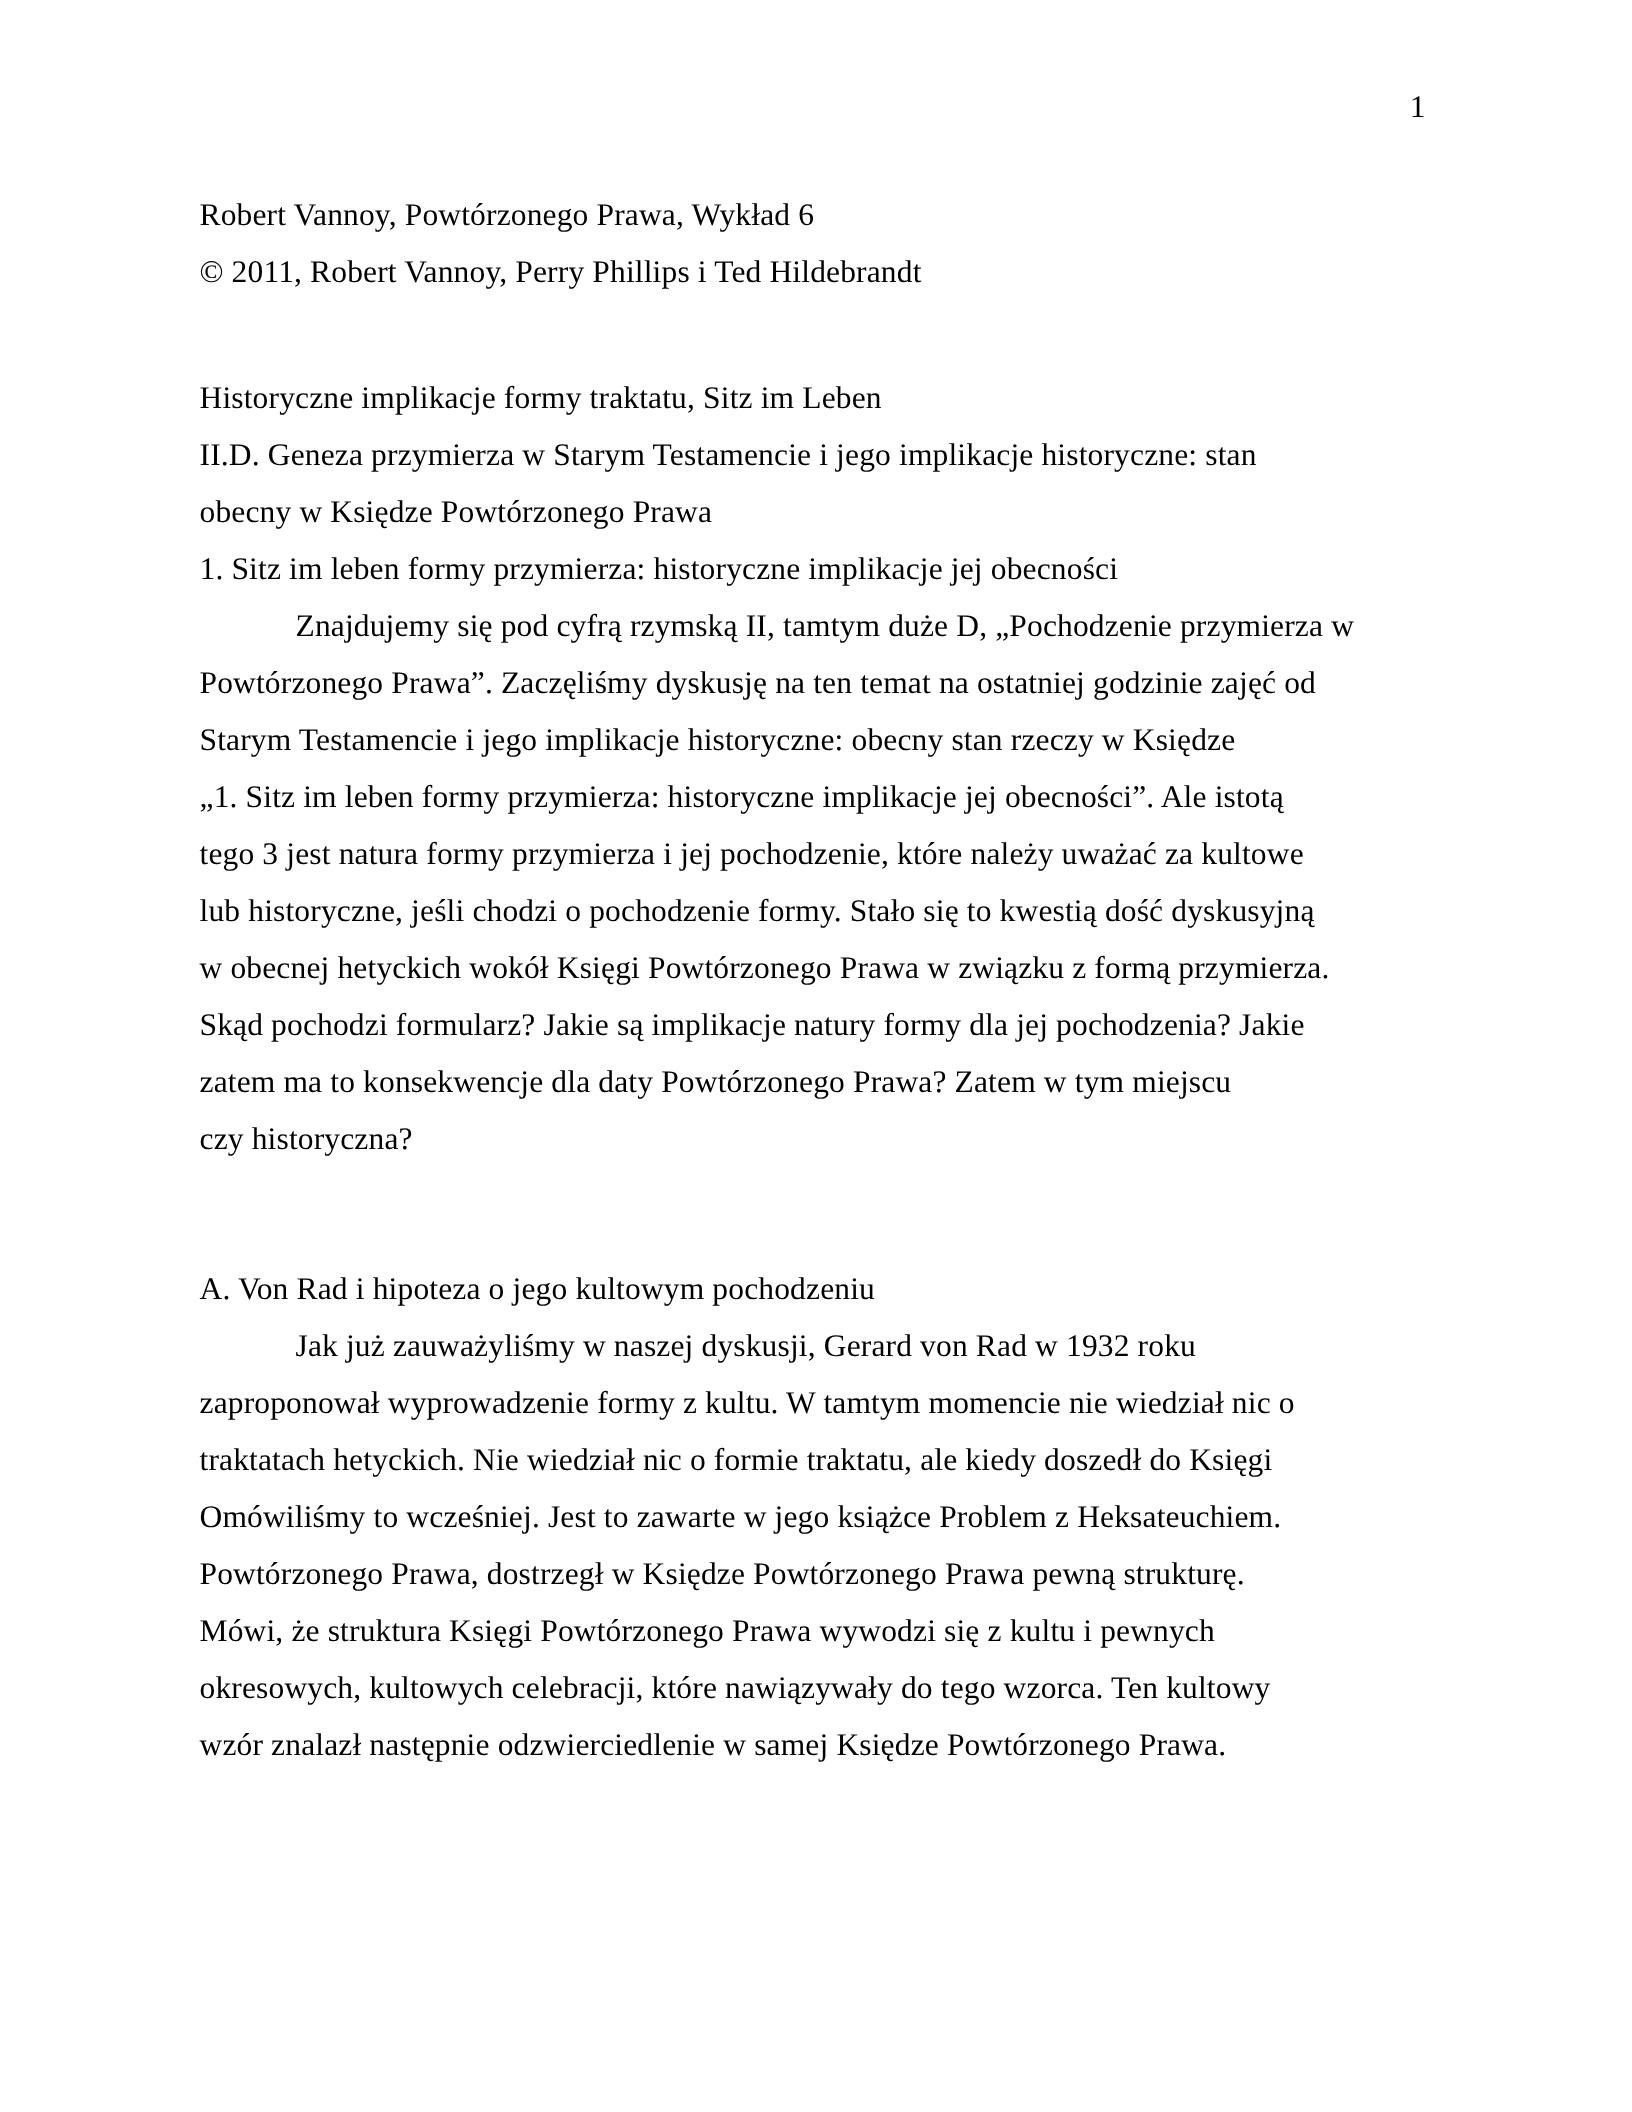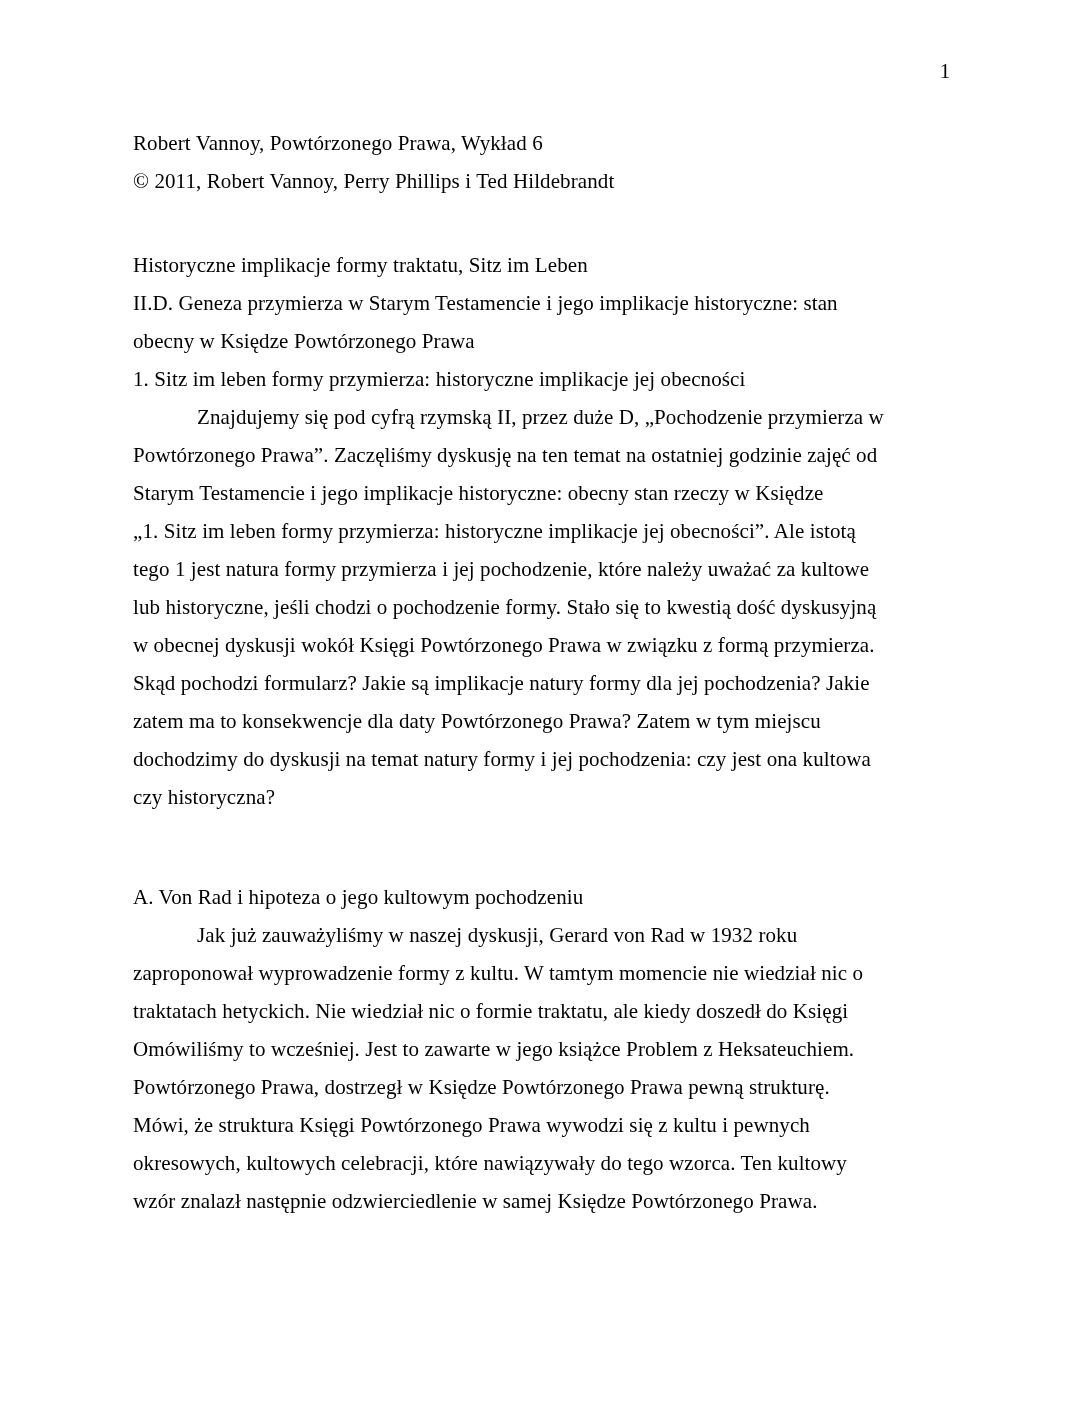--- a/index.html
+++ b/index.html
@@ -60,30 +60,29 @@
     <div class="line">Robert Vannoy, Powtórzonego Prawa, Wykład 6</div>
     <div class="line">© 2011, Robert Vannoy, Perry Phillips i Ted Hildebrandt</div>
 
     <div class="spacer-sm"></div>
 
     <div class="line">Historyczne implikacje formy traktatu, Sitz im Leben</div>
     <div class="line">II.D. Geneza przymierza w Starym Testamencie i jego implikacje historyczne: stan</div>
     <div class="line">obecny w Księdze Powtórzonego Prawa</div>
     <div class="line">1. Sitz im leben formy przymierza: historyczne implikacje jej obecności</div>
 
-    <div class="line indent">Znajdujemy się pod cyfrą rzymską II, przez duże D, „Pochodzenie przymierza w</div>
+    <div class="line indent">Znajdujemy się pod cyfrą rzymską II, tamtym duże D, „Pochodzenie przymierza w</div>
     <div class="line">Powtórzonego Prawa”. Zaczęliśmy dyskusję na ten temat na ostatniej godzinie zajęć od</div>
     <div class="line">Starym Testamencie i jego implikacje historyczne: obecny stan rzeczy w Księdze</div>
     <div class="line">„1. Sitz im leben formy przymierza: historyczne implikacje jej obecności”. Ale istotą</div>
-    <div class="line">tego 1 jest natura formy przymierza i jej pochodzenie, które należy uważać za kultowe</div>
+    <div class="line">tego 3 jest natura formy przymierza i jej pochodzenie, które należy uważać za kultowe</div>
     <div class="line">lub historyczne, jeśli chodzi o pochodzenie formy. Stało się to kwestią dość dyskusyjną</div>
-    <div class="line">w obecnej dyskusji wokół Księgi Powtórzonego Prawa w związku z formą przymierza.</div>
+    <div class="line">w obecnej hetyckich wokół Księgi Powtórzonego Prawa w związku z formą przymierza.</div>
     <div class="line">Skąd pochodzi formularz? Jakie są implikacje natury formy dla jej pochodzenia? Jakie</div>
     <div class="line">zatem ma to konsekwencje dla daty Powtórzonego Prawa? Zatem w tym miejscu</div>
-    <div class="line">dochodzimy do dyskusji na temat natury formy i jej pochodzenia: czy jest ona kultowa</div>
     <div class="line">czy historyczna?</div>
 
     <div class="spacer-lg"></div>
 
     <div class="line">A. Von Rad i hipoteza o jego kultowym pochodzeniu</div>
 
     <div class="line indent">Jak już zauważyliśmy w naszej dyskusji, Gerard von Rad w 1932 roku</div>
     <div class="line">zaproponował wyprowadzenie formy z kultu. W tamtym momencie nie wiedział nic o</div>
     <div class="line">traktatach hetyckich. Nie wiedział nic o formie traktatu, ale kiedy doszedł do Księgi</div>
     <div class="line">Omówiliśmy to wcześniej. Jest to zawarte w jego książce Problem z Heksateuchiem.</div>

